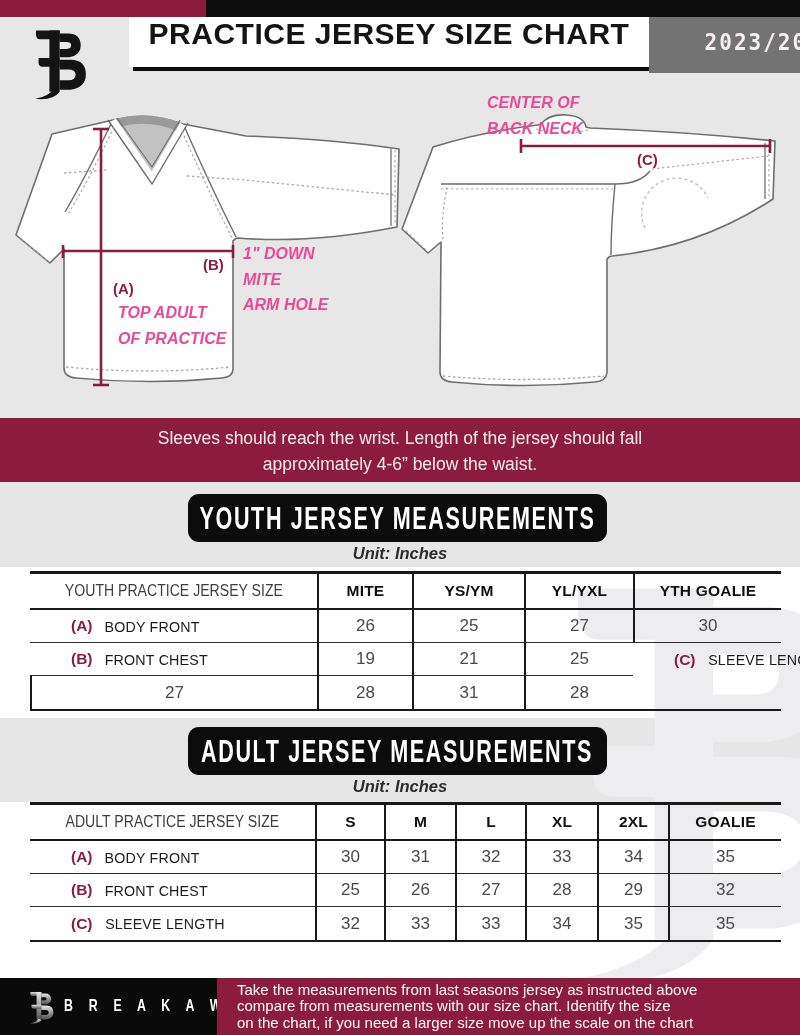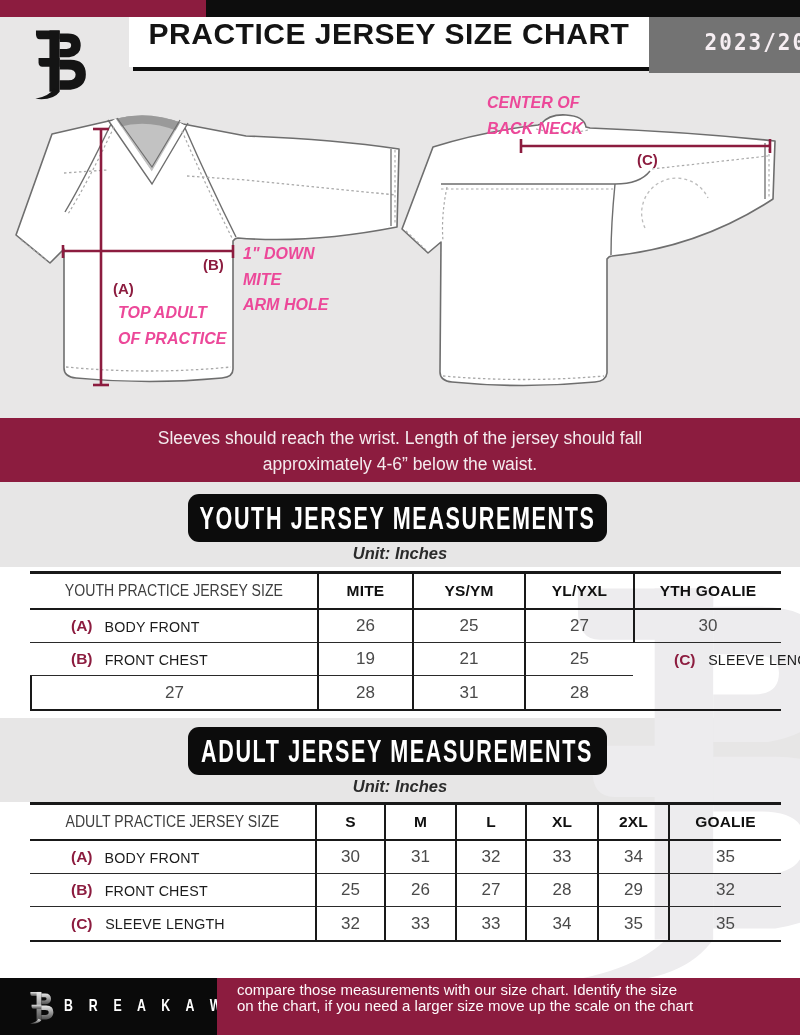--- a/index.html
+++ b/index.html
@@ -284,18 +284,19 @@
   </div>
 
   <div class="abs footer-black">
     <svg class="footer-logo" viewBox="0 0 90 122">
       <use href="#logoB" xlink:href="#logoB" fill="url(#silver)"></use>
     </svg>
     <div class="brand">B R E A K A W A Y</div>
   </div>
   <div class="abs footer-maroon">
     <div class="footer-text">
-      <div>compare those measurements  with our size chart. Identify the size</div>
+      <div>Take the measurements from last seasons jersey as instructed above</div>
+      <div>compare from measurements  with our size chart. Identify the size</div>
       <div>on the chart, if you need a larger size move up the scale on the chart</div>
     </div>
   </div>
 
 </div>
 
 </body></html>

